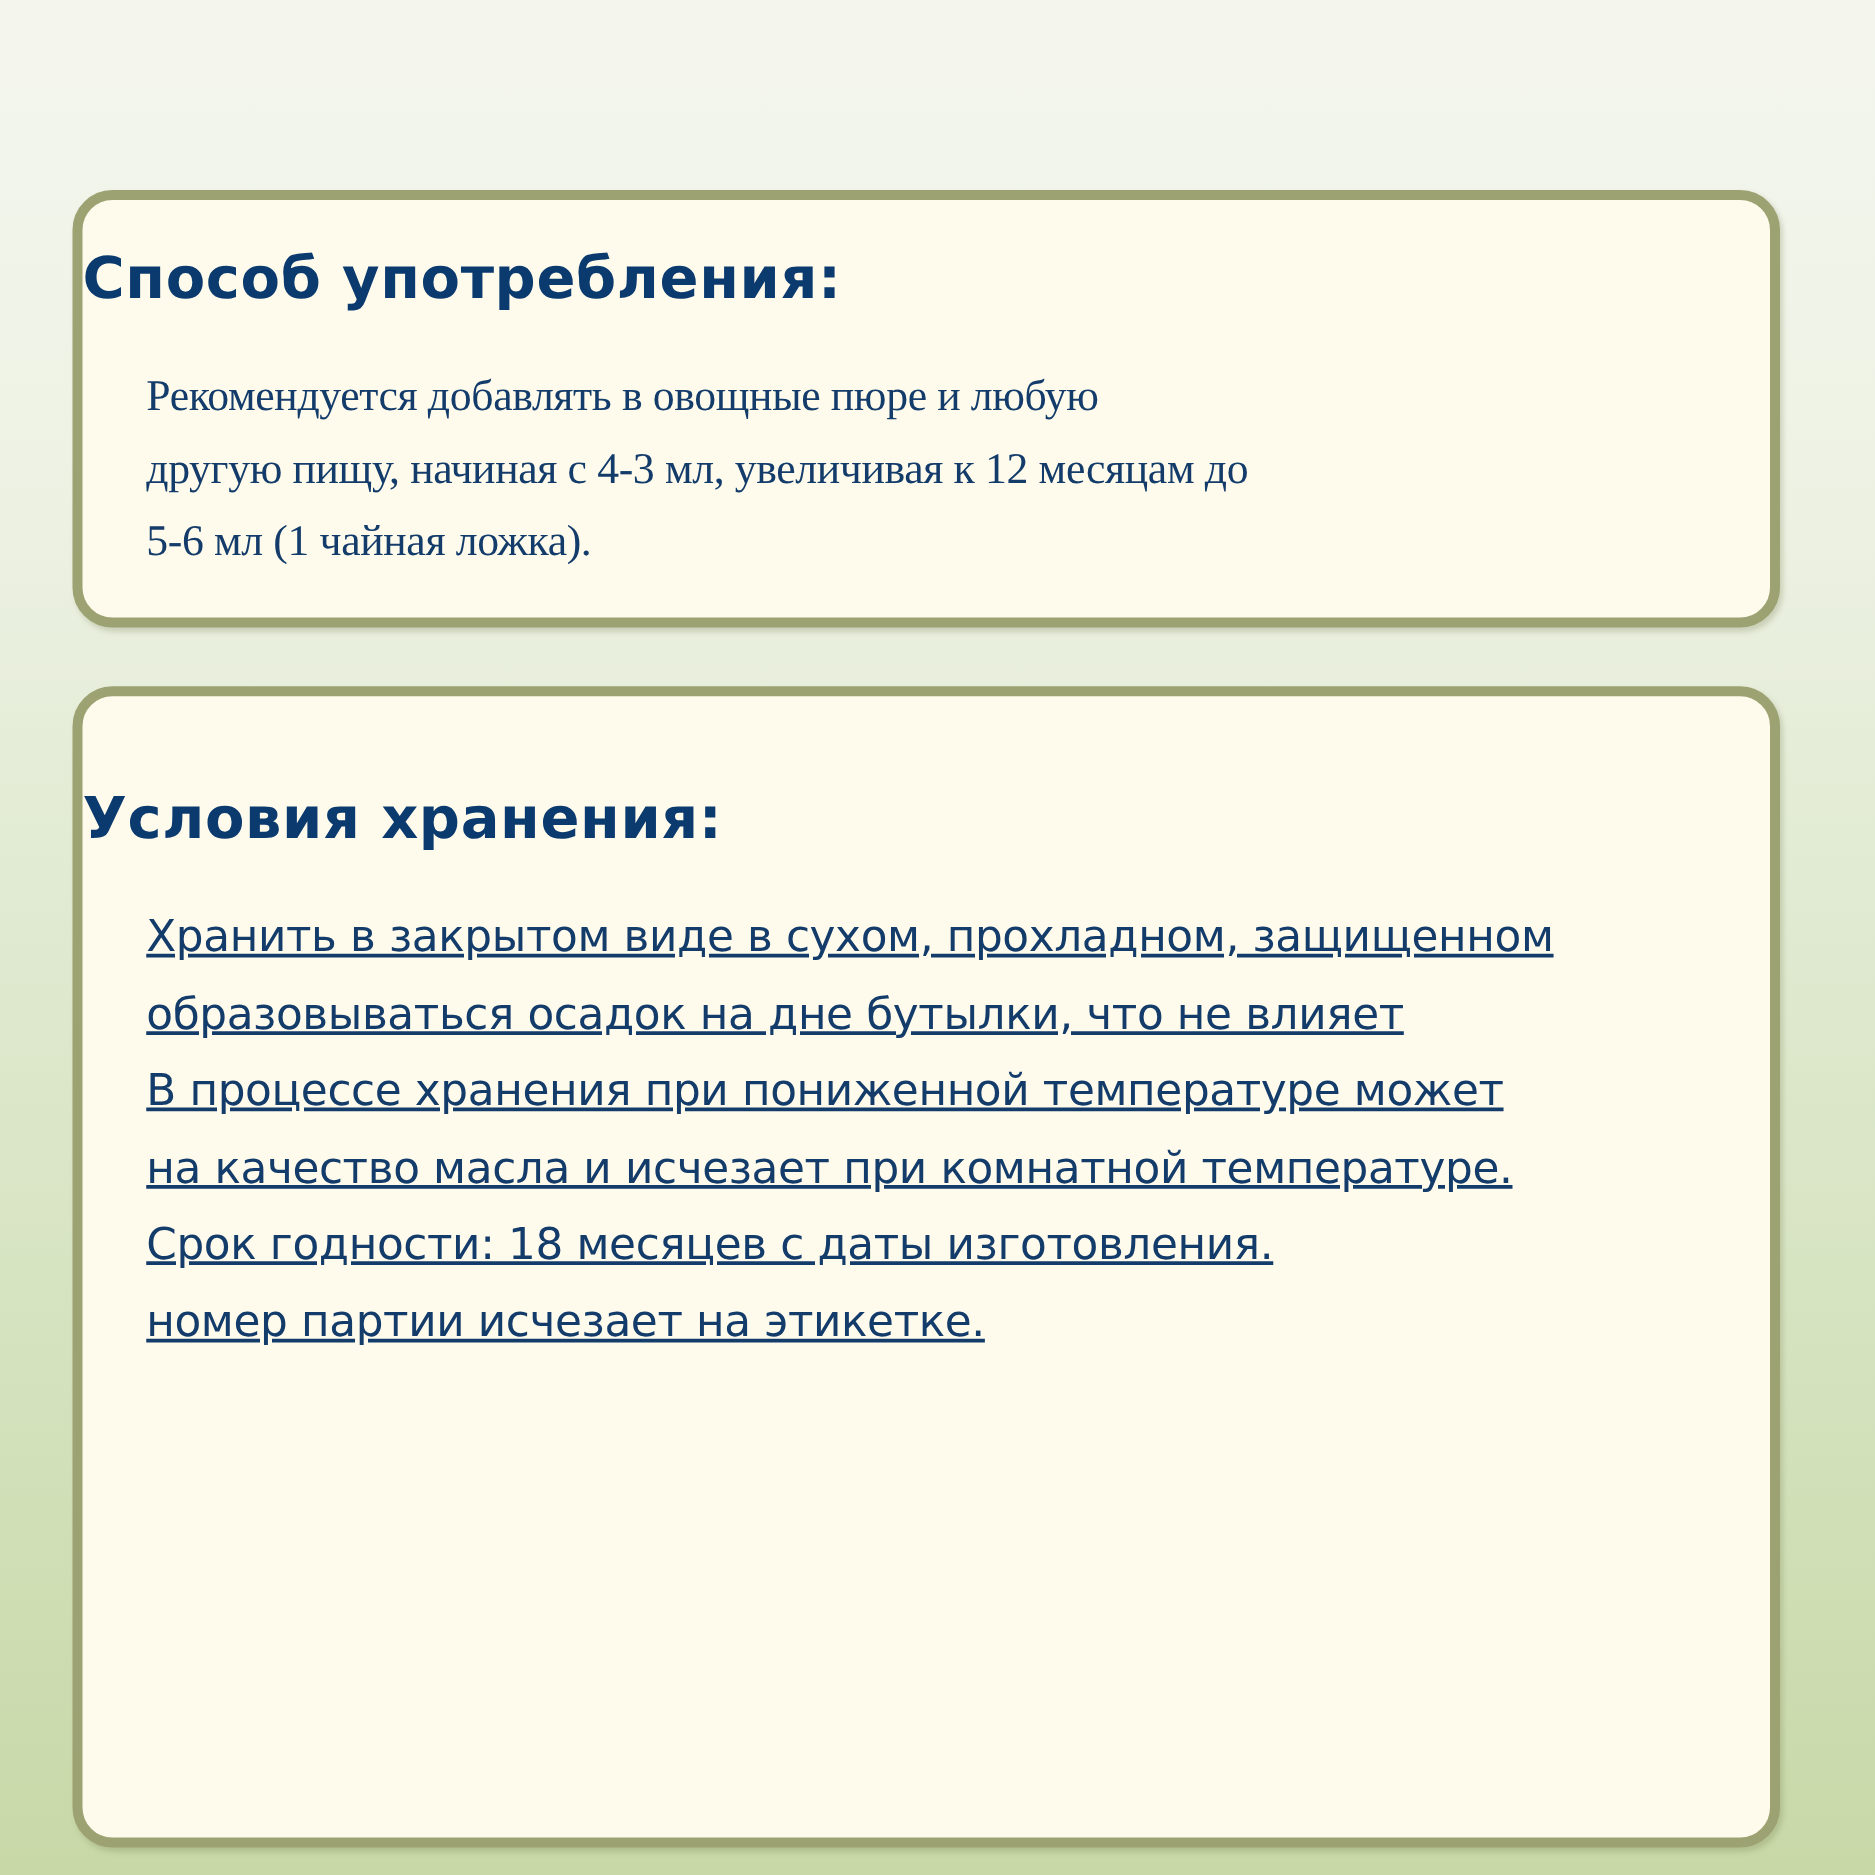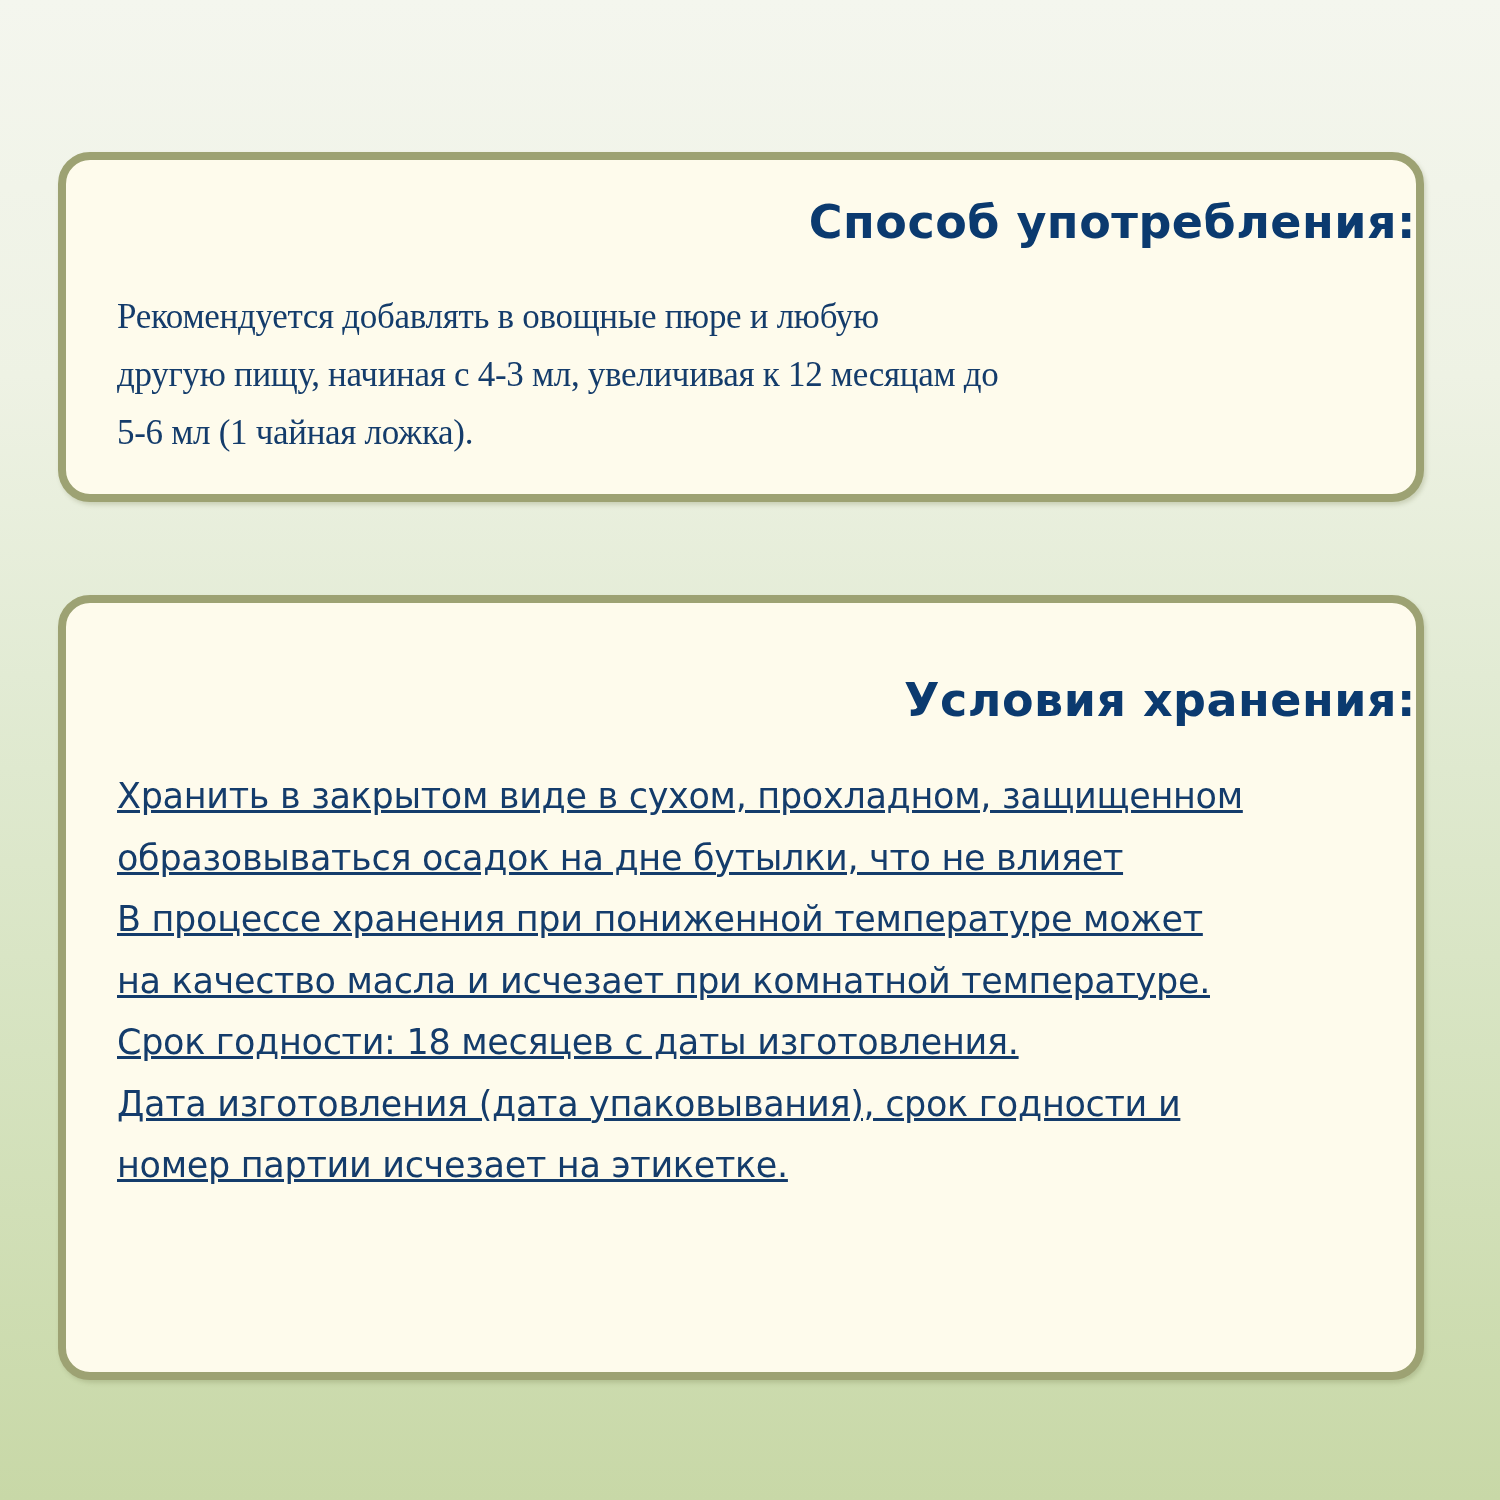--- a/index.html
+++ b/index.html
@@ -22,28 +22,28 @@
       background: #fefbec;
       border: 8px solid #9da273;
       border-radius: 32px;
       box-shadow: 2px 3px 4px rgba(110, 120, 70, 0.25);
     }
     .card-usage {
       top: 152px;
       height: 350px;
     }
     .card-storage {
-      top: 595px;
-      height: 785px;
+      top: 549px;
+      height: 929px;
     }
     .card-title {
       position: absolute;
       left: 0;
       right: 0;
-      text-align: right;
+      text-align: left;
       color: #0b3a6f;
       font-weight: bold;
       font-size: 46px;
       letter-spacing: 0.5px;
       margin: 0;
       line-height: 60px;
     }
     .card-usage .card-title { top: 32px; }
     .card-storage .card-title { top: 67px; }
     .card-body {
@@ -80,16 +80,15 @@
 </section>
 
 <section class="card card-storage">
   <h2 class="card-title">Условия хранения:</h2>
   <div class="card-body">
     <span class="line">Хранить в закрытом виде в сухом, прохладном, защищенном</span>
     <span class="line">образовываться осадок на дне бутылки, что не влияет</span>
     <span class="line">В процессе хранения при пониженной температуре может</span>
     <span class="line">на качество масла и исчезает при комнатной температуре.</span>
     <span class="line">Срок годности: 18 месяцев с даты изготовления.</span>
-    <span class="line">Дата изготовления (дата упаковывания), срок годности и</span>
     <span class="line">номер партии исчезает на этикетке.</span>
   </div>
 </section>
 
 </body></html>

